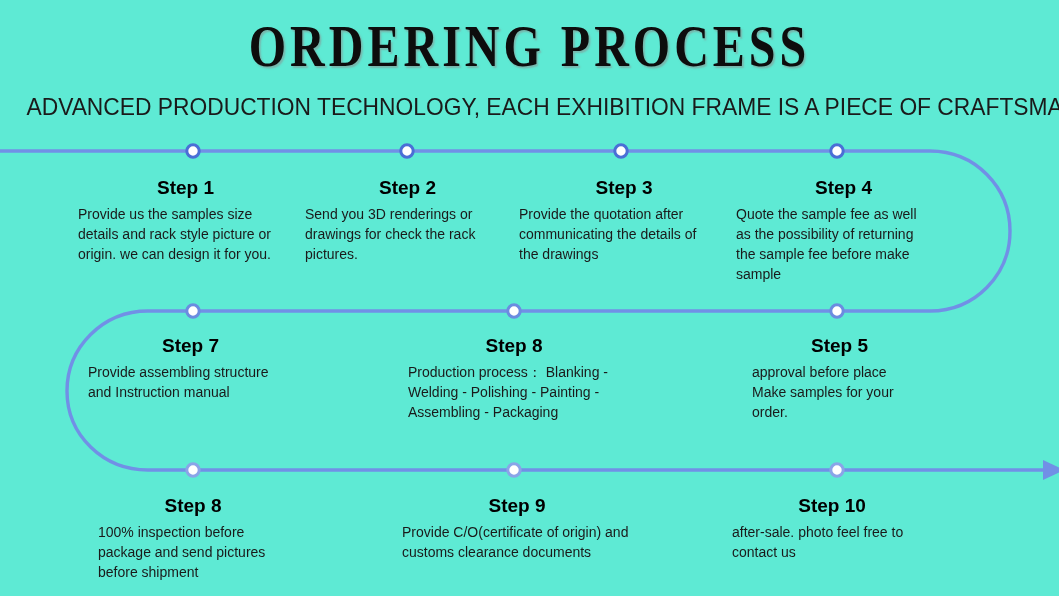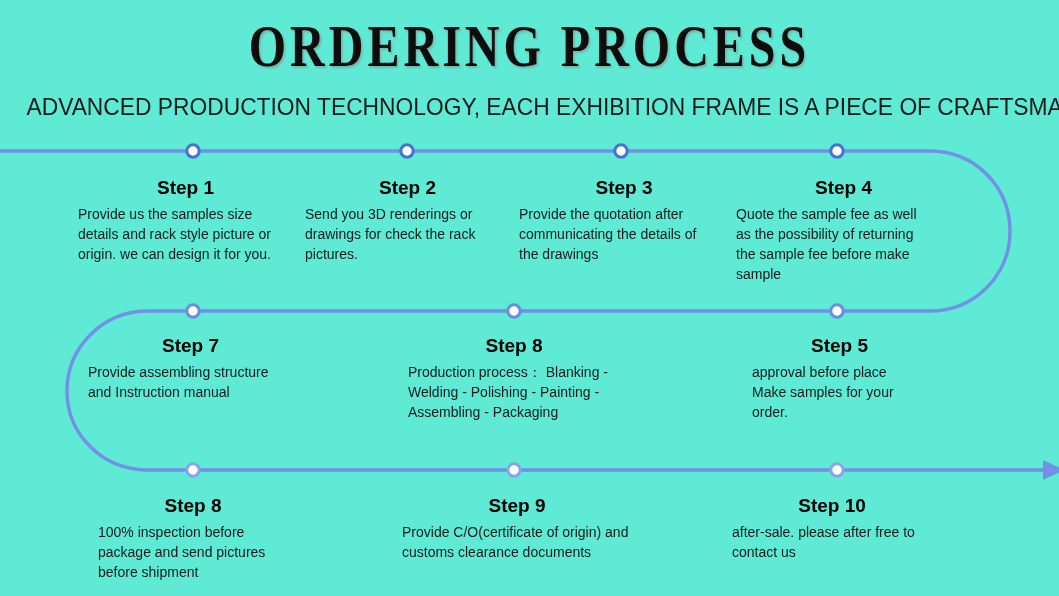--- a/index.html
+++ b/index.html
@@ -216,18 +216,18 @@
     <div class="step-title">Step 9</div>
     <div class="step-body">
         <span class="ln">Provide C/O(certificate of origin) and</span>
         <span class="ln">customs clearance documents</span>
       </div>
   </div>
 
   <div class="step s10">
     <div class="step-title">Step 10</div>
     <div class="step-body">
-        <span class="ln">after-sale. please after free to</span>
+        <span class="ln">after-sale. photo feel free to</span>
         <span class="ln">contact us</span>
       </div>
   </div>
 
 </div>
 
 </body></html>

